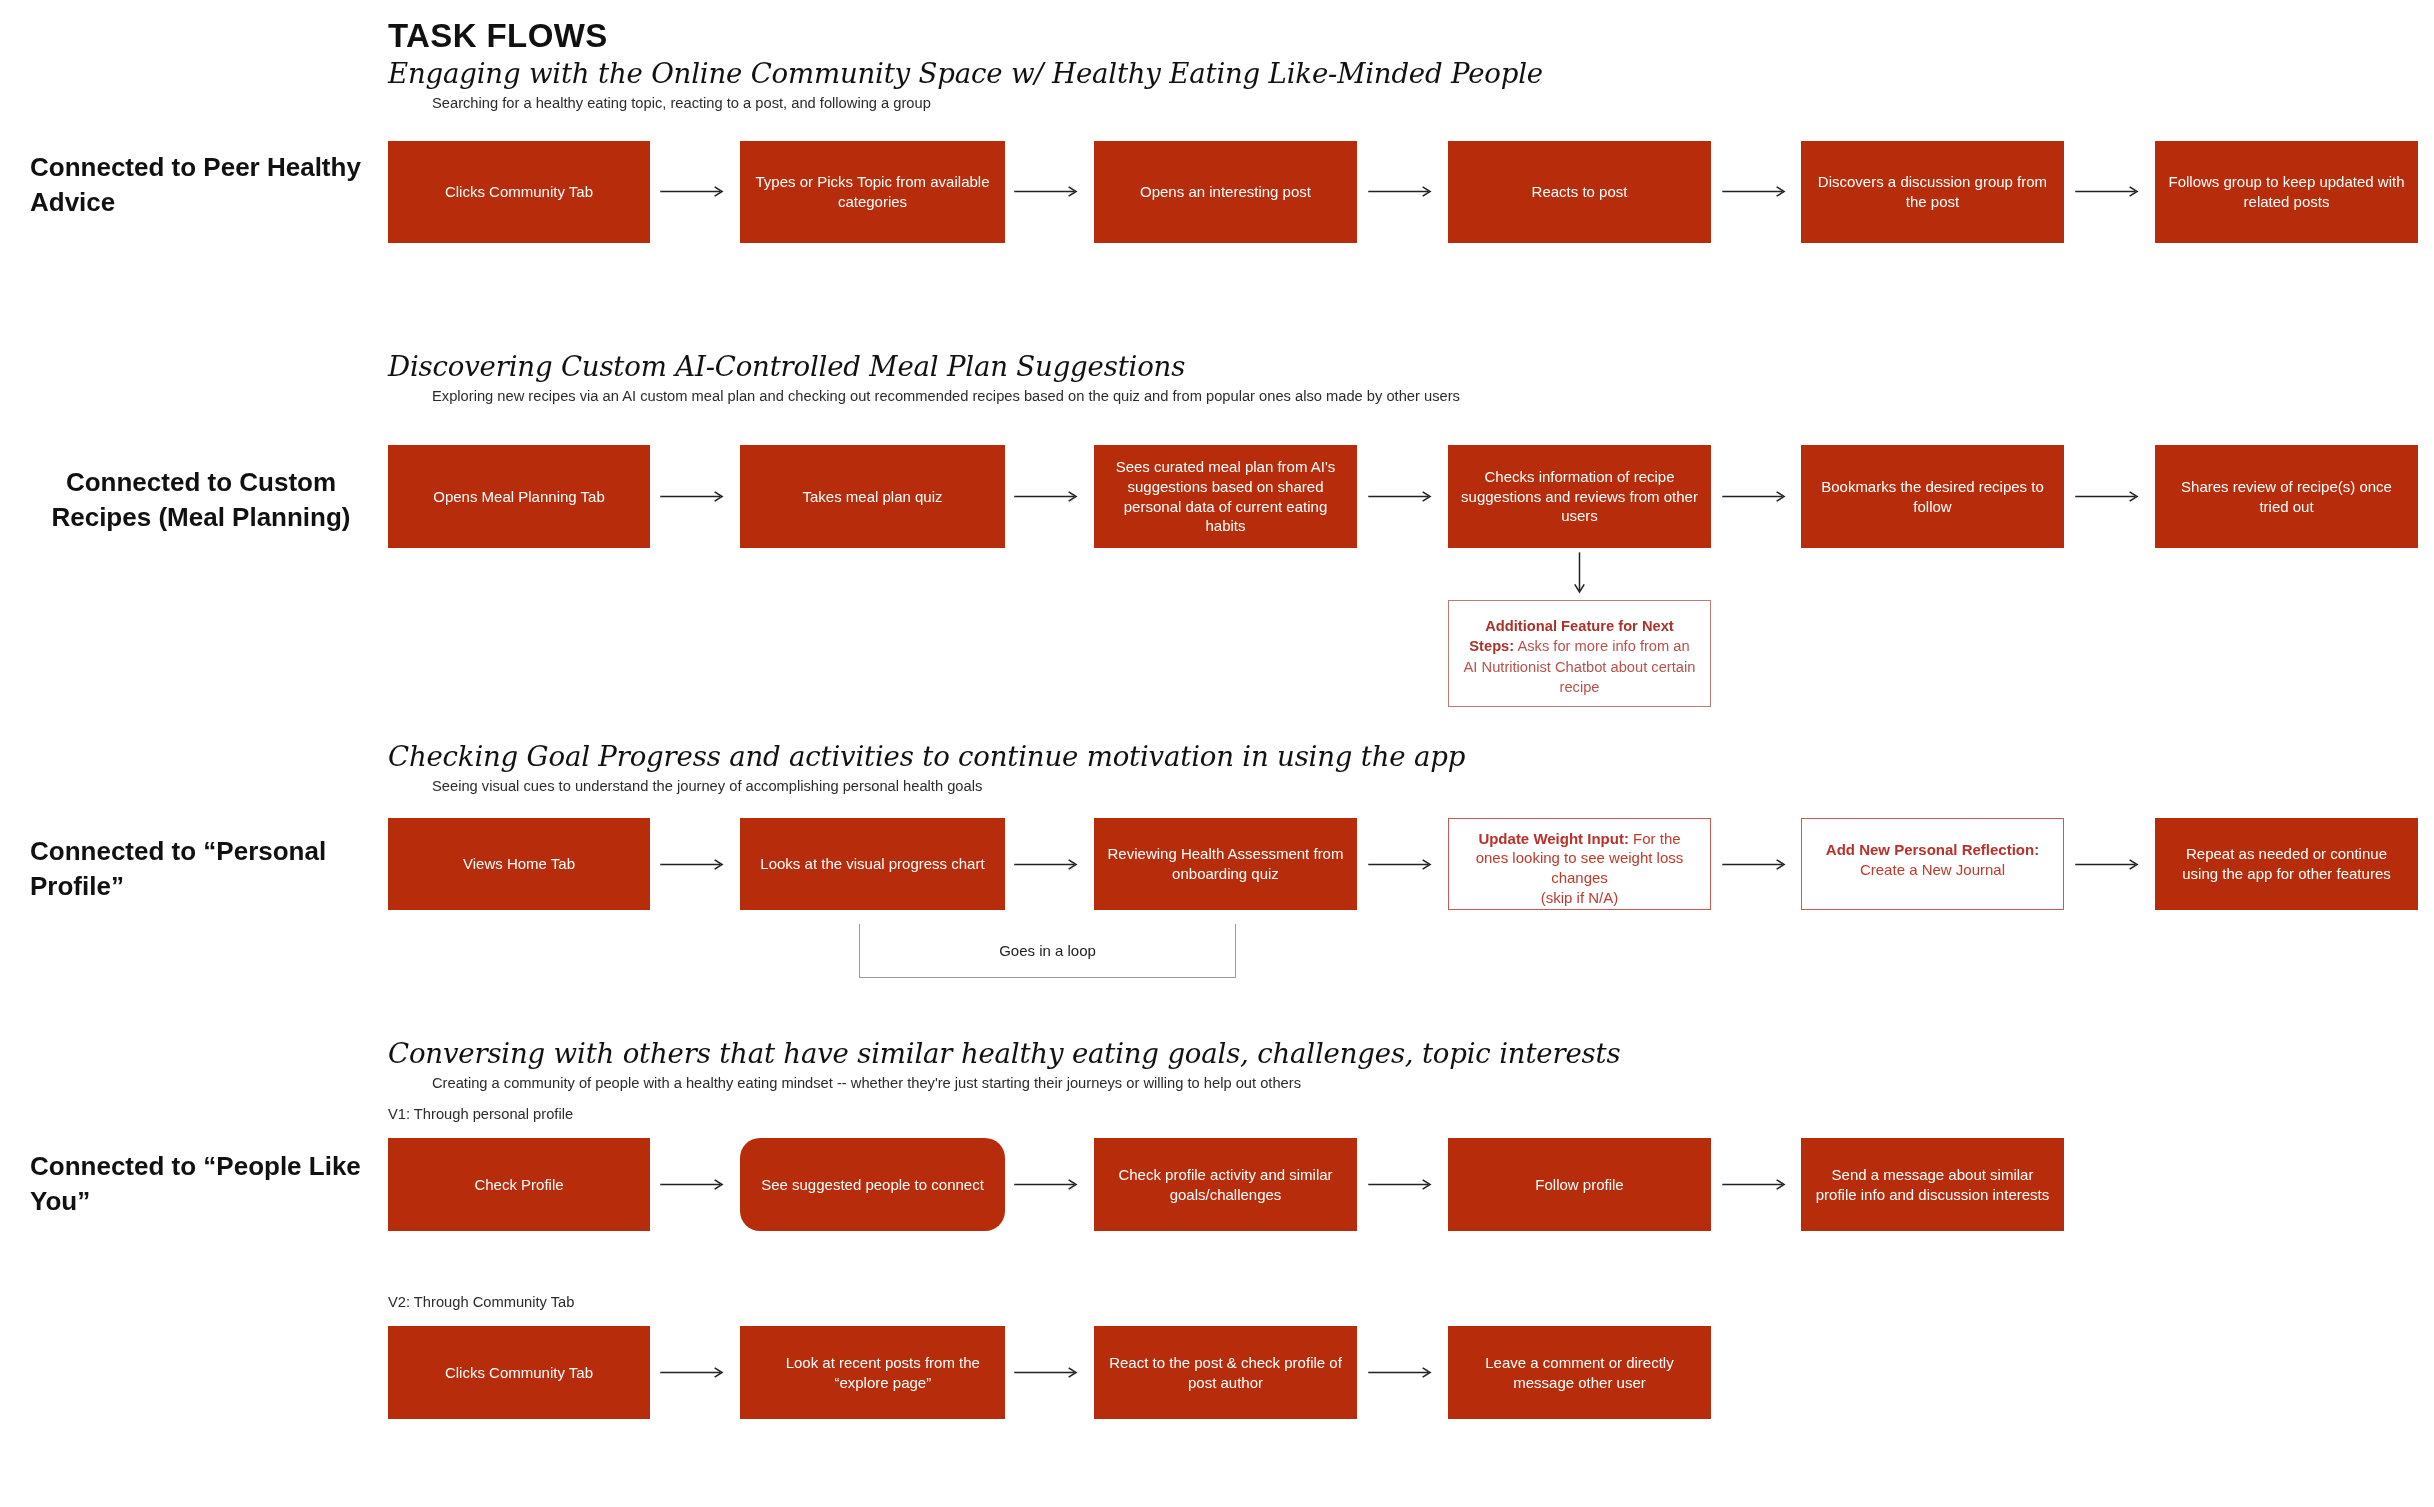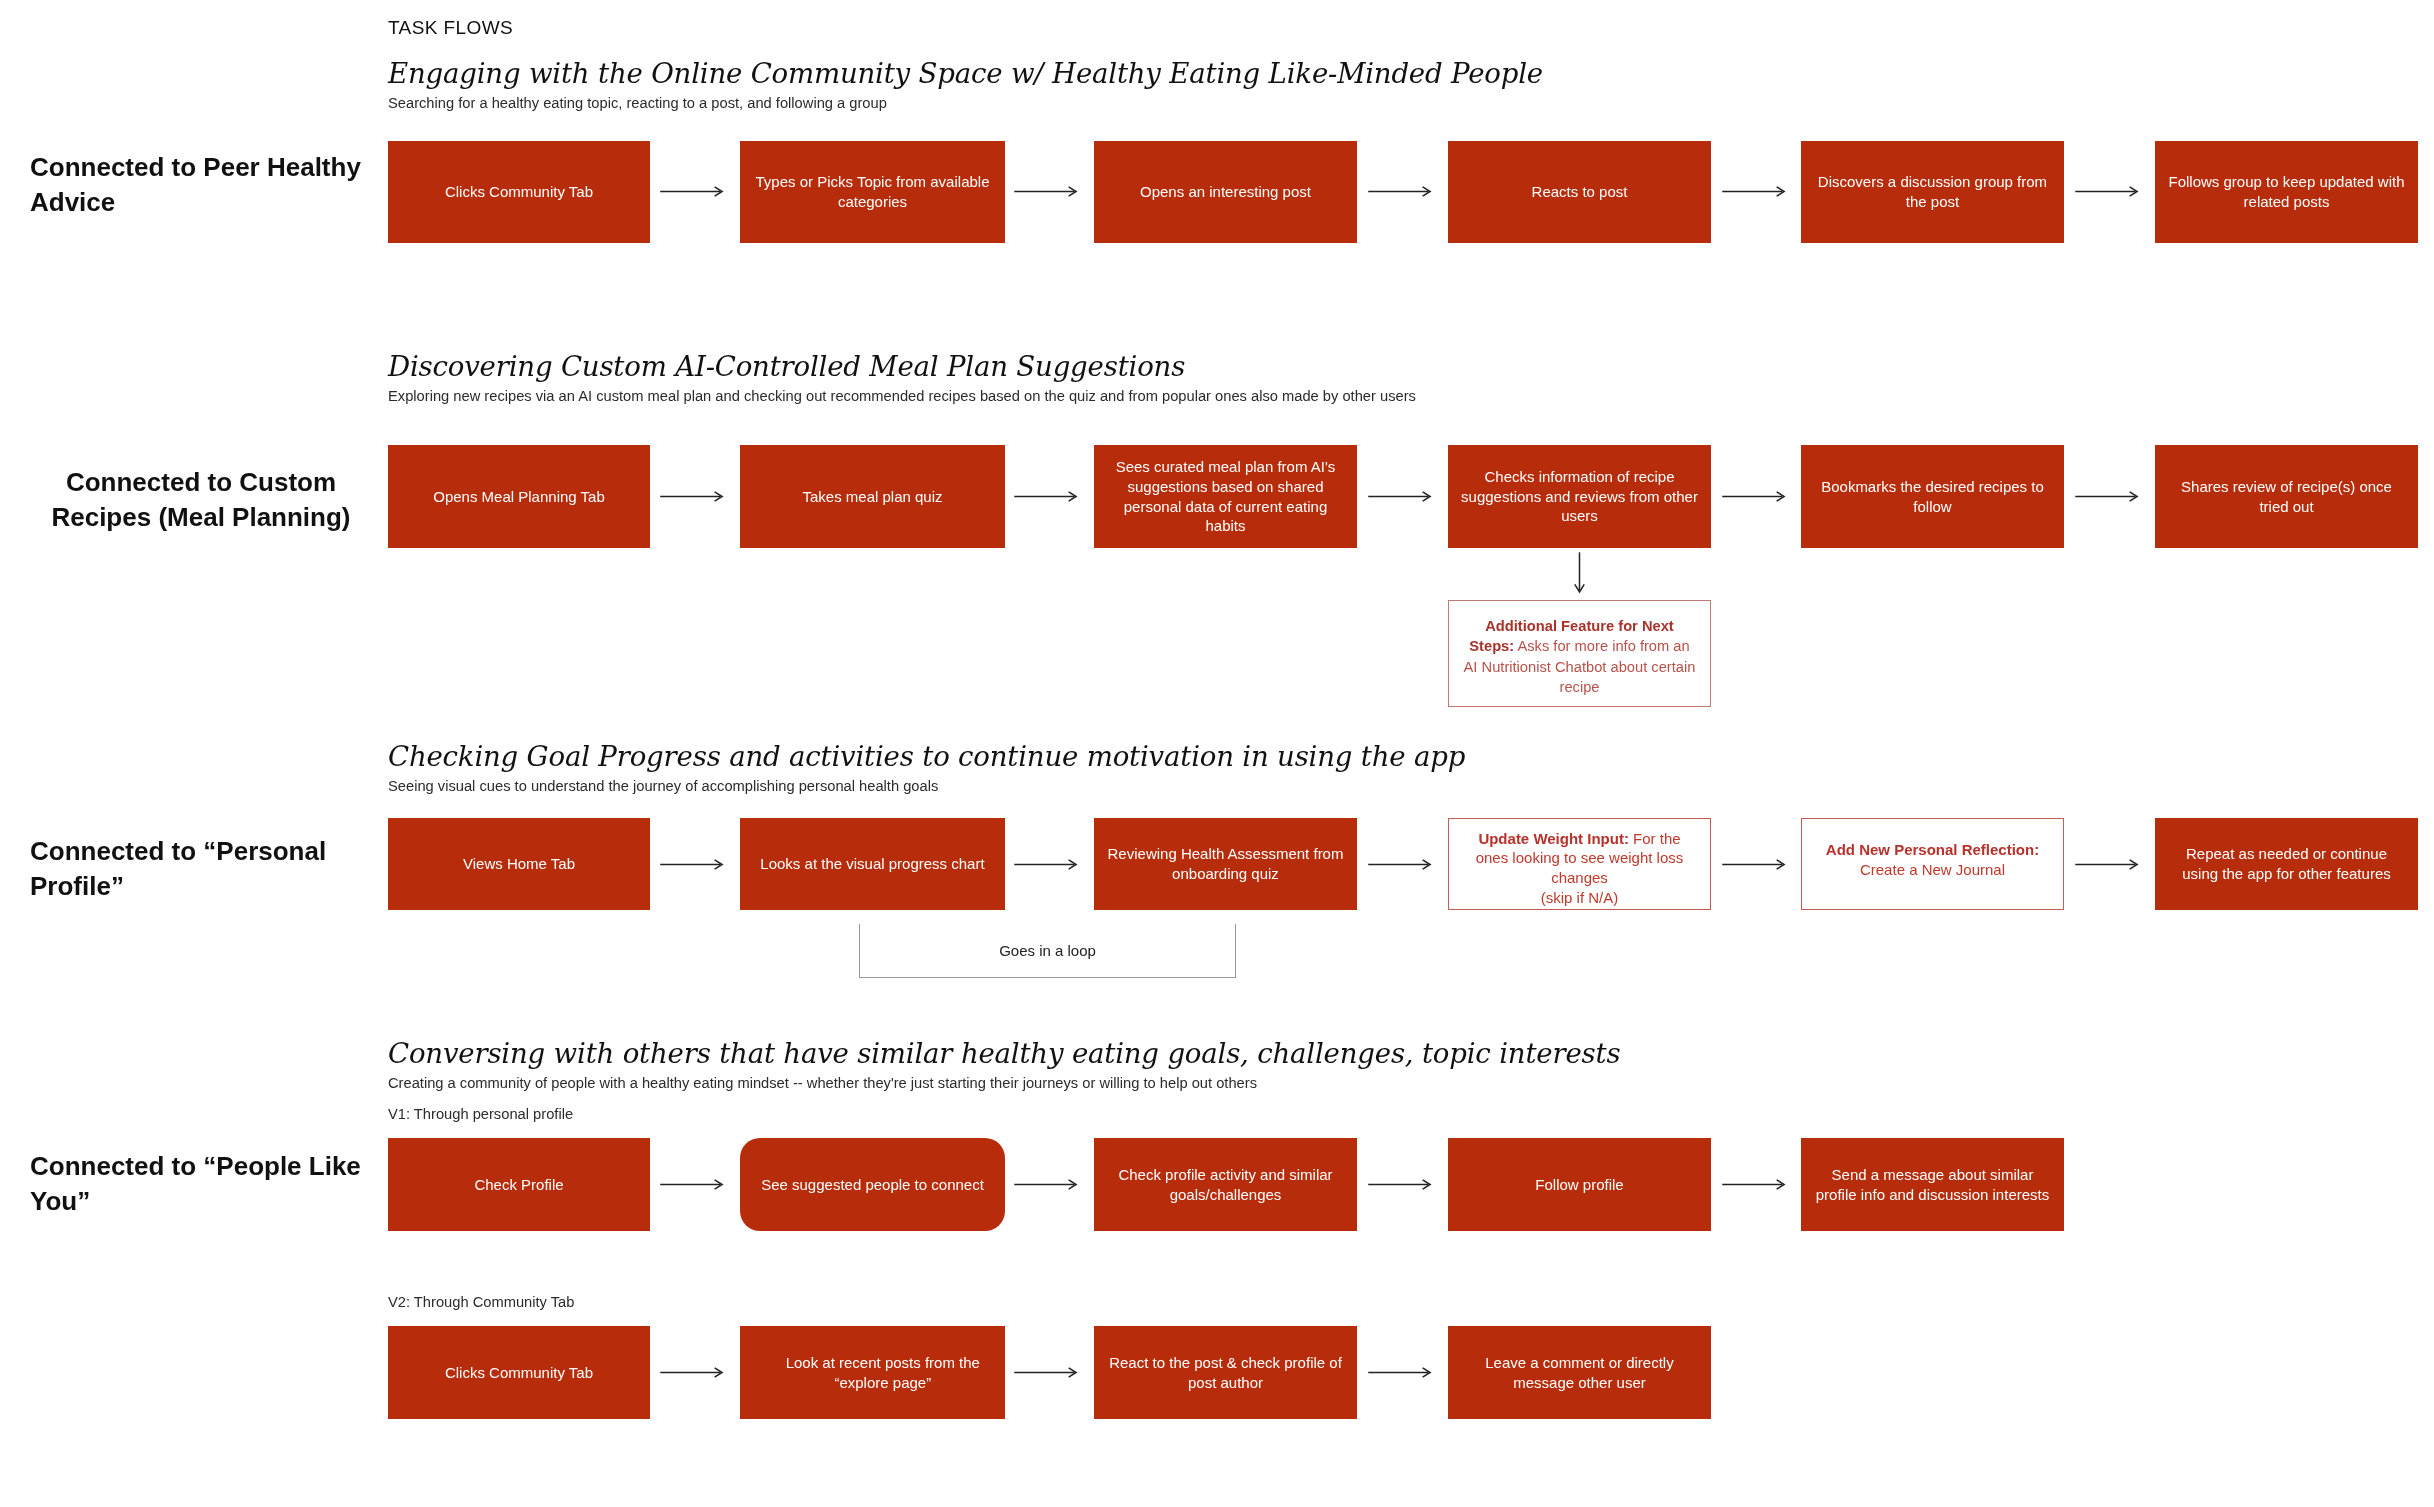--- a/index.html
+++ b/index.html
@@ -20,22 +20,22 @@
     left: 0; top: 0;
     width: 2435px;
     height: 1508px;
   }
 
   
   #page-title {
     position: absolute;
     left: 388px;
     top: 17px;
-    font-size: 19px;
-    font-weight: 400;
+    font-size: 33px;
+    font-weight: 700;
     letter-spacing: 0.4px;
     color: #111111;
     white-space: nowrap;
   }
 
   
   .row-label {
     position: absolute;
     left: 30px;
     width: 342px;
@@ -58,20 +58,21 @@
     color: #111111;
     white-space: nowrap;
     letter-spacing: -0.2px;
   }
   .section-sub {
     margin-top: 4.8px;
     font-size: 14.7px;
     font-weight: 400;
     color: #2b2b2b;
     white-space: nowrap;
+    margin-left: 44px;
   }
 
   
   .variant-label {
     position: absolute;
     left: 388px;
     font-size: 14.7px;
     color: #2b2b2b;
     white-space: nowrap;
   }

